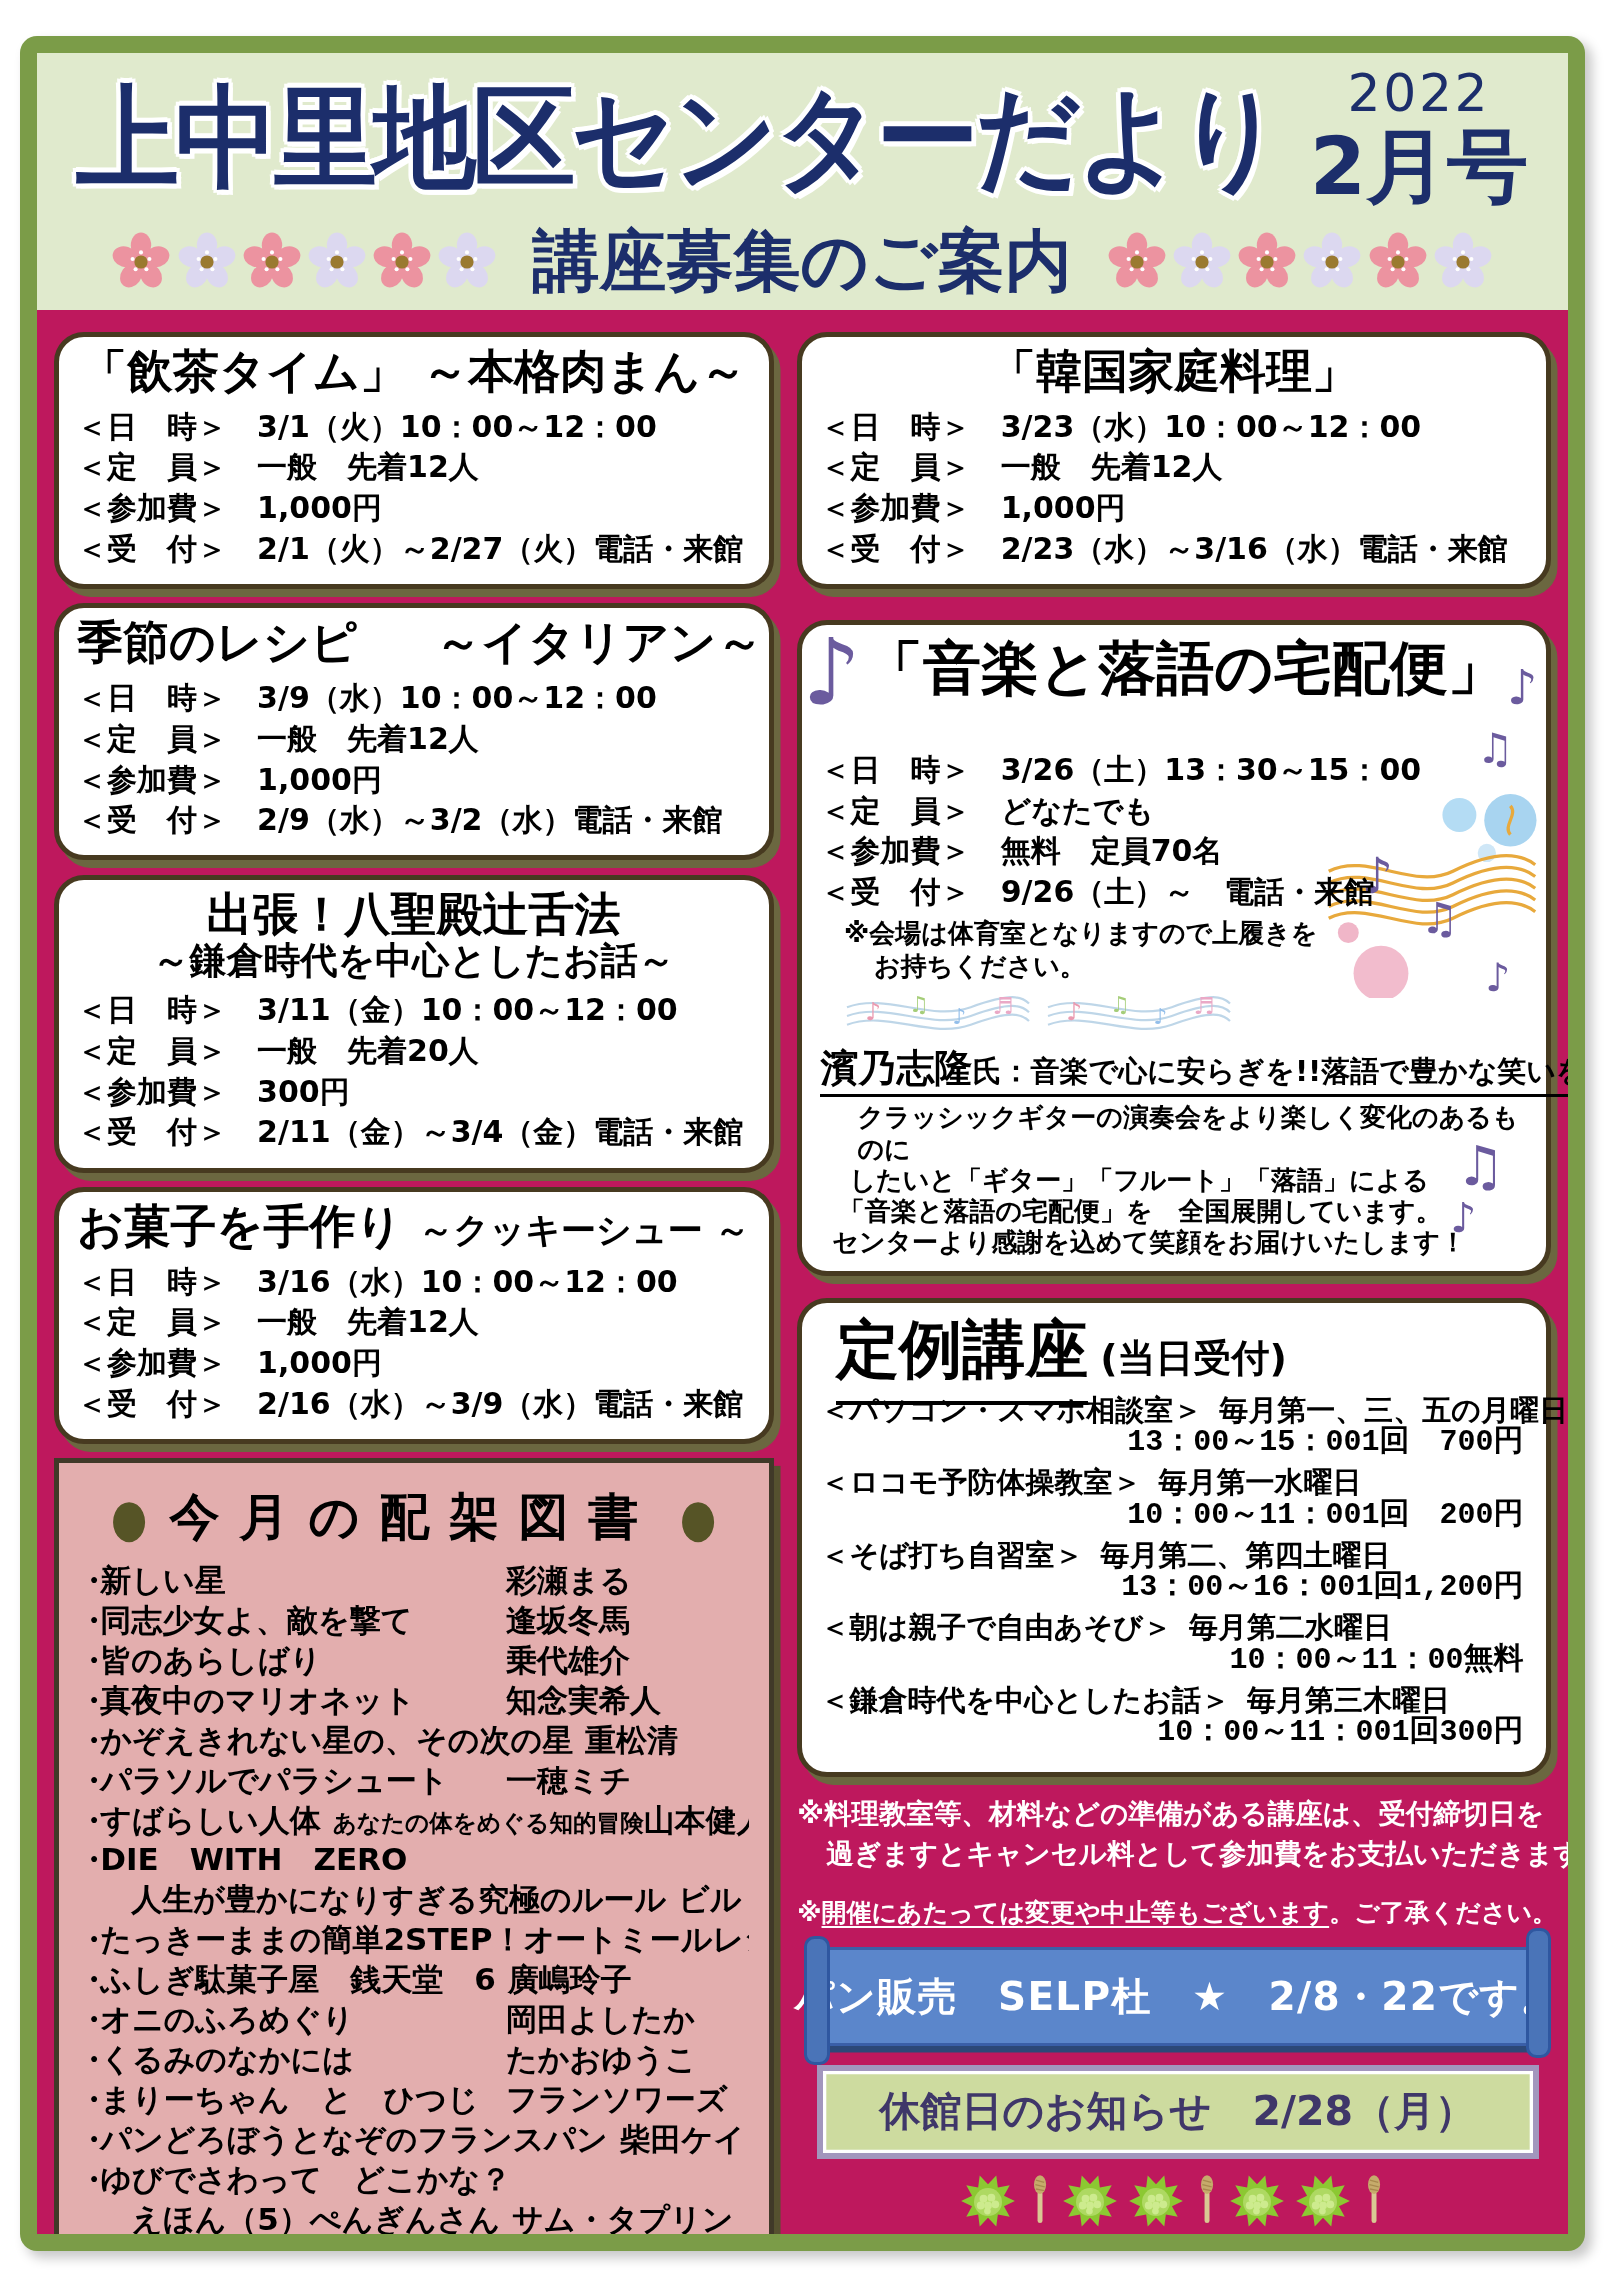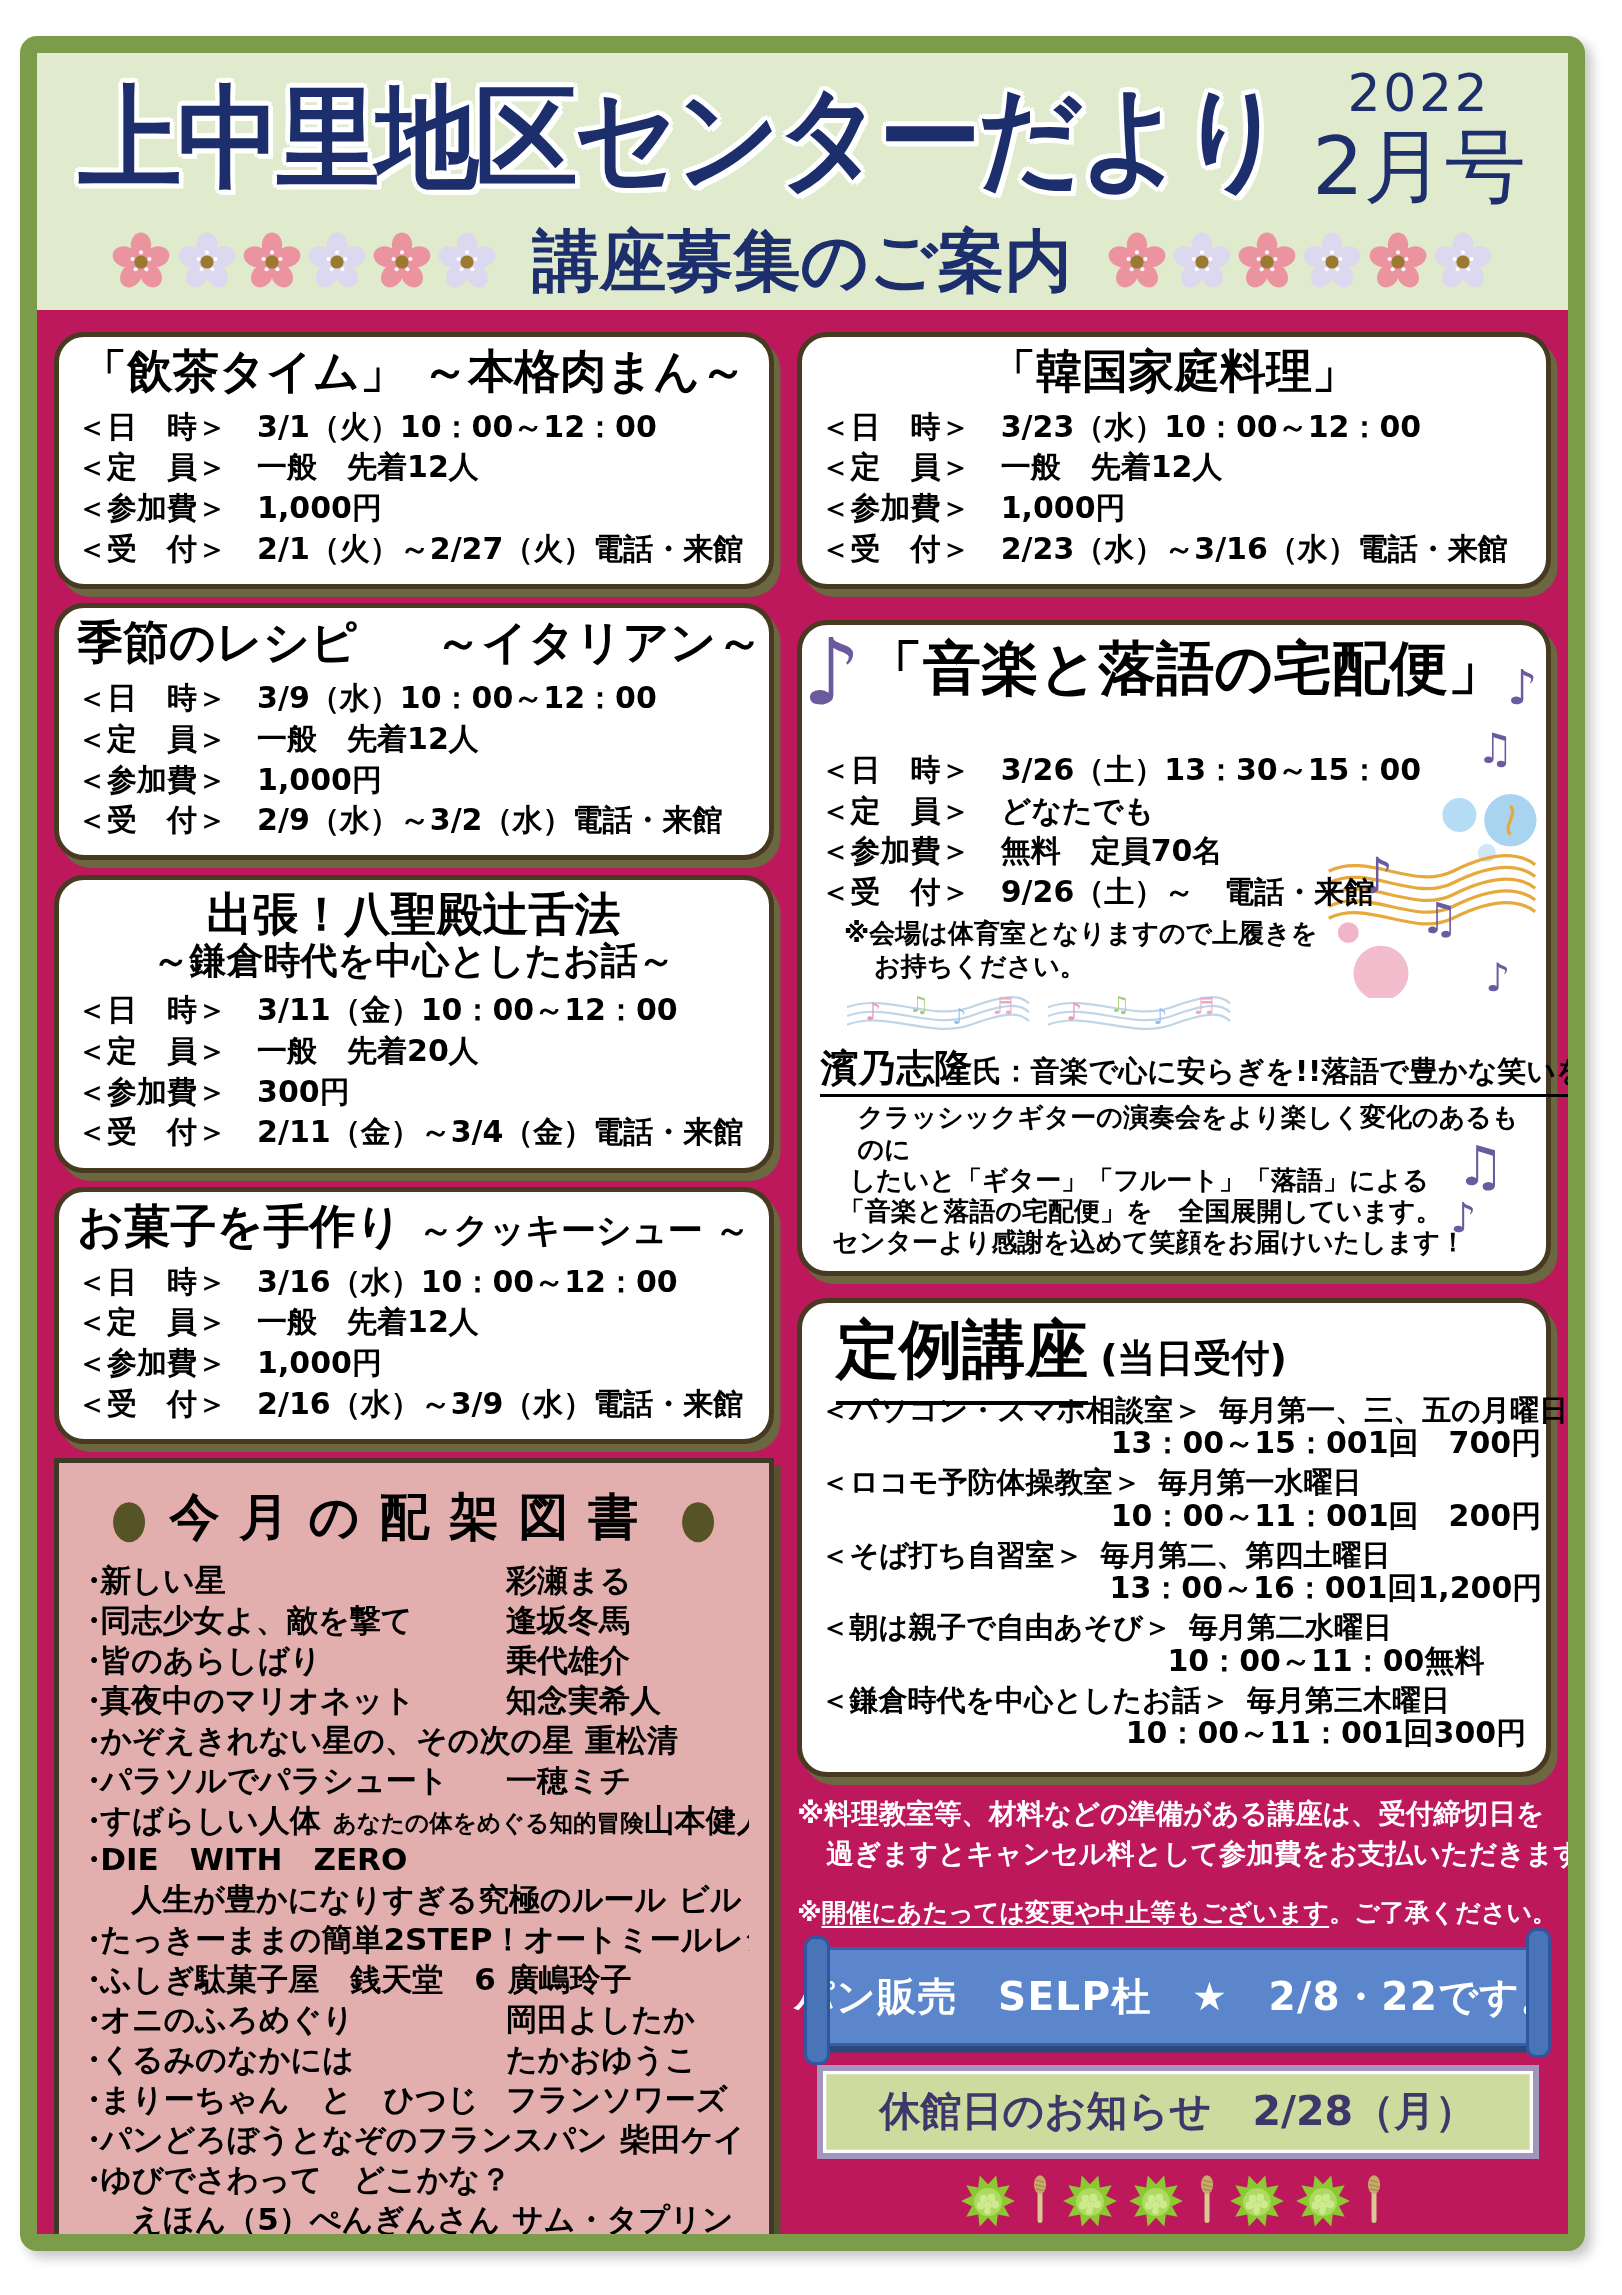--- a/index.html
+++ b/index.html
@@ -11,21 +11,21 @@
          display:flex;flex-direction:column;overflow:hidden;background:#be185d;}
   
   .header{background:#e0eacd;flex:none;height:257px;position:relative;}
   .title-row{display:flex;align-items:center;justify-content:center;padding-top:14.4px;}
   .main-title{margin:0;font-size:103px;font-weight:900;color:#1c2e6b;letter-spacing:-3.9px;
       line-height:1.05;white-space:nowrap;transform:scaleY(1.08);
       text-shadow:-4.6px 0 0 #fff,4.6px 0 0 #fff,0 -4.6px 0 #fff,0 4.6px 0 #fff,
                   -3.3px -3.3px 0 #fff,3.3px -3.3px 0 #fff,-3.3px 3.3px 0 #fff,4.6px 4.6px 0 #fff;}
   .issue{margin-left:30px;text-align:center;color:#1c2e6b;line-height:1;}
   .issue-year{font-size:52px;letter-spacing:2.6px;}
-  .issue-month{font-size:81px;font-weight:400;margin-top:6.5px;}
+  .issue-month{font-size:81px;font-weight:700;margin-top:6.5px;}
   .subtitle-row{display:flex;align-items:center;justify-content:center;margin-top:9.2px;gap:5.2px;}
   .subtitle{font-size:67px;font-weight:700;color:#1c2e6b;margin:0 30px;white-space:nowrap;}
   .flower{width:60px;height:60px;flex:none;}
   .flower.pink{color:#ec93a0;}
   .flower.white{color:#dcd8f0;}
   
   .bodyarea{flex:1;display:flex;gap:23.6px;padding:22px 17px 17px;align-items:stretch;}
   .col-left{flex:none;width:720px;display:flex;flex-direction:column;}
   .col-right{flex:1;display:flex;flex-direction:column;min-width:0;}
   .box{background:#fff;border:5.9px solid #473a20;border-radius:30px;
@@ -62,22 +62,22 @@
   .prof-notes .pn1{font-size:55px;display:block;}
   .prof-notes .pn2{font-size:41px;display:block;margin:3.9px 29px 0 0;}
   .music-deco{position:absolute;right:7.9px;top:92px;z-index:1;pointer-events:none;}
   
   .teiki{margin-top:22px;padding-bottom:15.7px;}
   .teiki-title-row{margin:6.5px 0 13px 15.7px;line-height:1;}
   .teiki-title{font-size:63px;font-weight:700;color:#000;border-bottom:4.6px solid #000;padding-bottom:15px;}
   .teiki-sub{font-size:38px;font-weight:700;color:#000;margin-left:12px;}
   .t-item{margin-bottom:6.5px;}
   .t-l1{display:flex;gap:17px;font-size:29px;font-weight:700;line-height:1.12;white-space:nowrap;}
-  .t-l2{display:flex;justify-content:center;font-size:30px;font-weight:700;line-height:1.12;
-        margin-left:308px;padding-right:3.9px;white-space:nowrap;}
+  .t-l2{display:flex;justify-content:flex-end;font-size:30px;font-weight:700;line-height:1.12;
+        margin-left:308px;padding-right:3.9px;white-space:nowrap;font-family:Liberation Mono, monospace;}
   
   .notices{margin-top:17px;color:#fff;font-weight:700;}
   .notice1{font-size:27.5px;line-height:1.45;white-space:nowrap;}
   .notice1 .n1l2{margin-left:29px;}
   .notice2{font-size:25px;margin-top:22px;white-space:nowrap;}
   .notice2 .u{text-decoration:underline;text-underline-offset:5.2px;}
   
   .banner{position:relative;margin:18.3px 11.8px 0 19.6px;height:93px;background:#5b86cb;
           border:3.9px solid #3a5fa8;border-radius:6.5px;box-shadow:5.2px 6.5px 0 #2c4878;
           display:flex;align-items:center;justify-content:center;}

